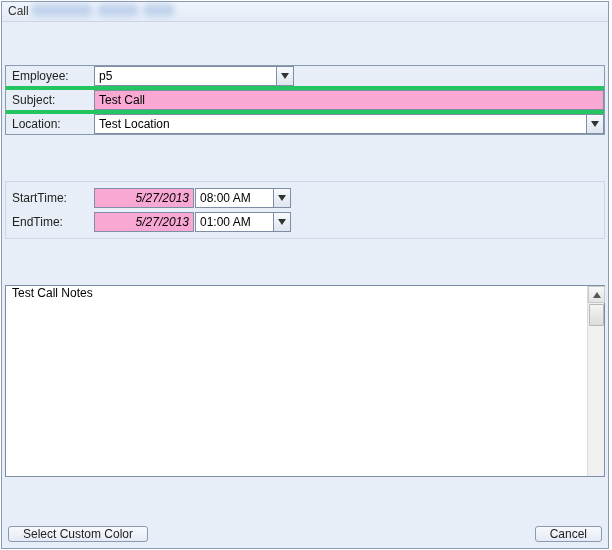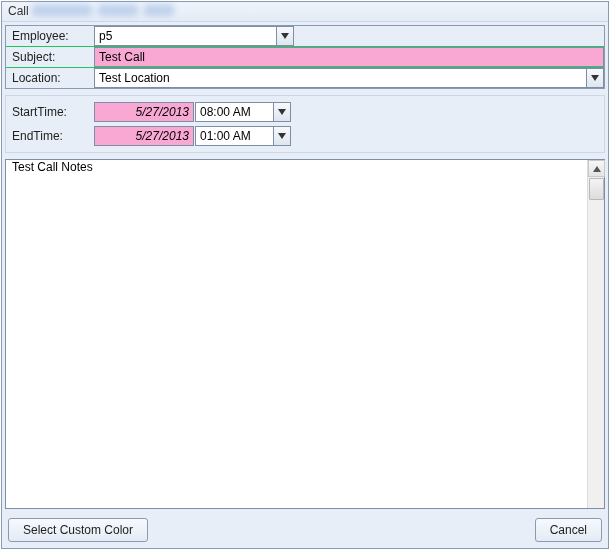--- a/index.html
+++ b/index.html
@@ -15,20 +15,21 @@
   }
   .window {
     width: 608px;
     height: 548px;
     margin: 1px;
     border: 1px solid #8a9bb1;
     background: #e8eef7;
     display: flex;
     flex-direction: column;
     position: relative;
+    gap: 40px;
   }
   .title-bar {
     height: 20px;
     background: linear-gradient(#f0f4fb, #e4ebf6);
     padding: 2px 6px;
     font-size: 12px;
     color: #333;
     border-bottom: 1px solid #cdd7e6;
     position: relative;
   }
@@ -49,21 +50,21 @@
     margin-right: 6px;
   }
   .form-section {
     border: 1px solid #8a9bb1;
     margin: 3px;
     background: #e8eef7;
   }
   .form-row {
     display: flex;
     align-items: stretch;
-    border-bottom: 1px solid #22c55e;
+    border-bottom: 4px solid #22c55e;
   }
   .form-row:last-child { border-bottom: none; }
   .label-cell {
     width: 88px;
     padding: 3px 6px;
     background: #e8eef7;
     color: #222;
     display: flex;
     align-items: center;
   }
@@ -187,21 +188,21 @@
     border-radius: 1px;
   }
   .button-bar {
     display: flex;
     align-items: center;
     padding: 6px;
     gap: 6px;
     background: #e8eef7;
   }
   .btn {
-    height: 24px;
+    height: 16px;
     padding: 0 14px;
     border: 1px solid #8a9bb1;
     background: linear-gradient(#f7f9fc, #e4ebf6);
     border-radius: 3px;
     font-family: inherit;
     font-size: 12px;
     cursor: pointer;
     color: #222;
   }
   .spacer { flex: 1; }

